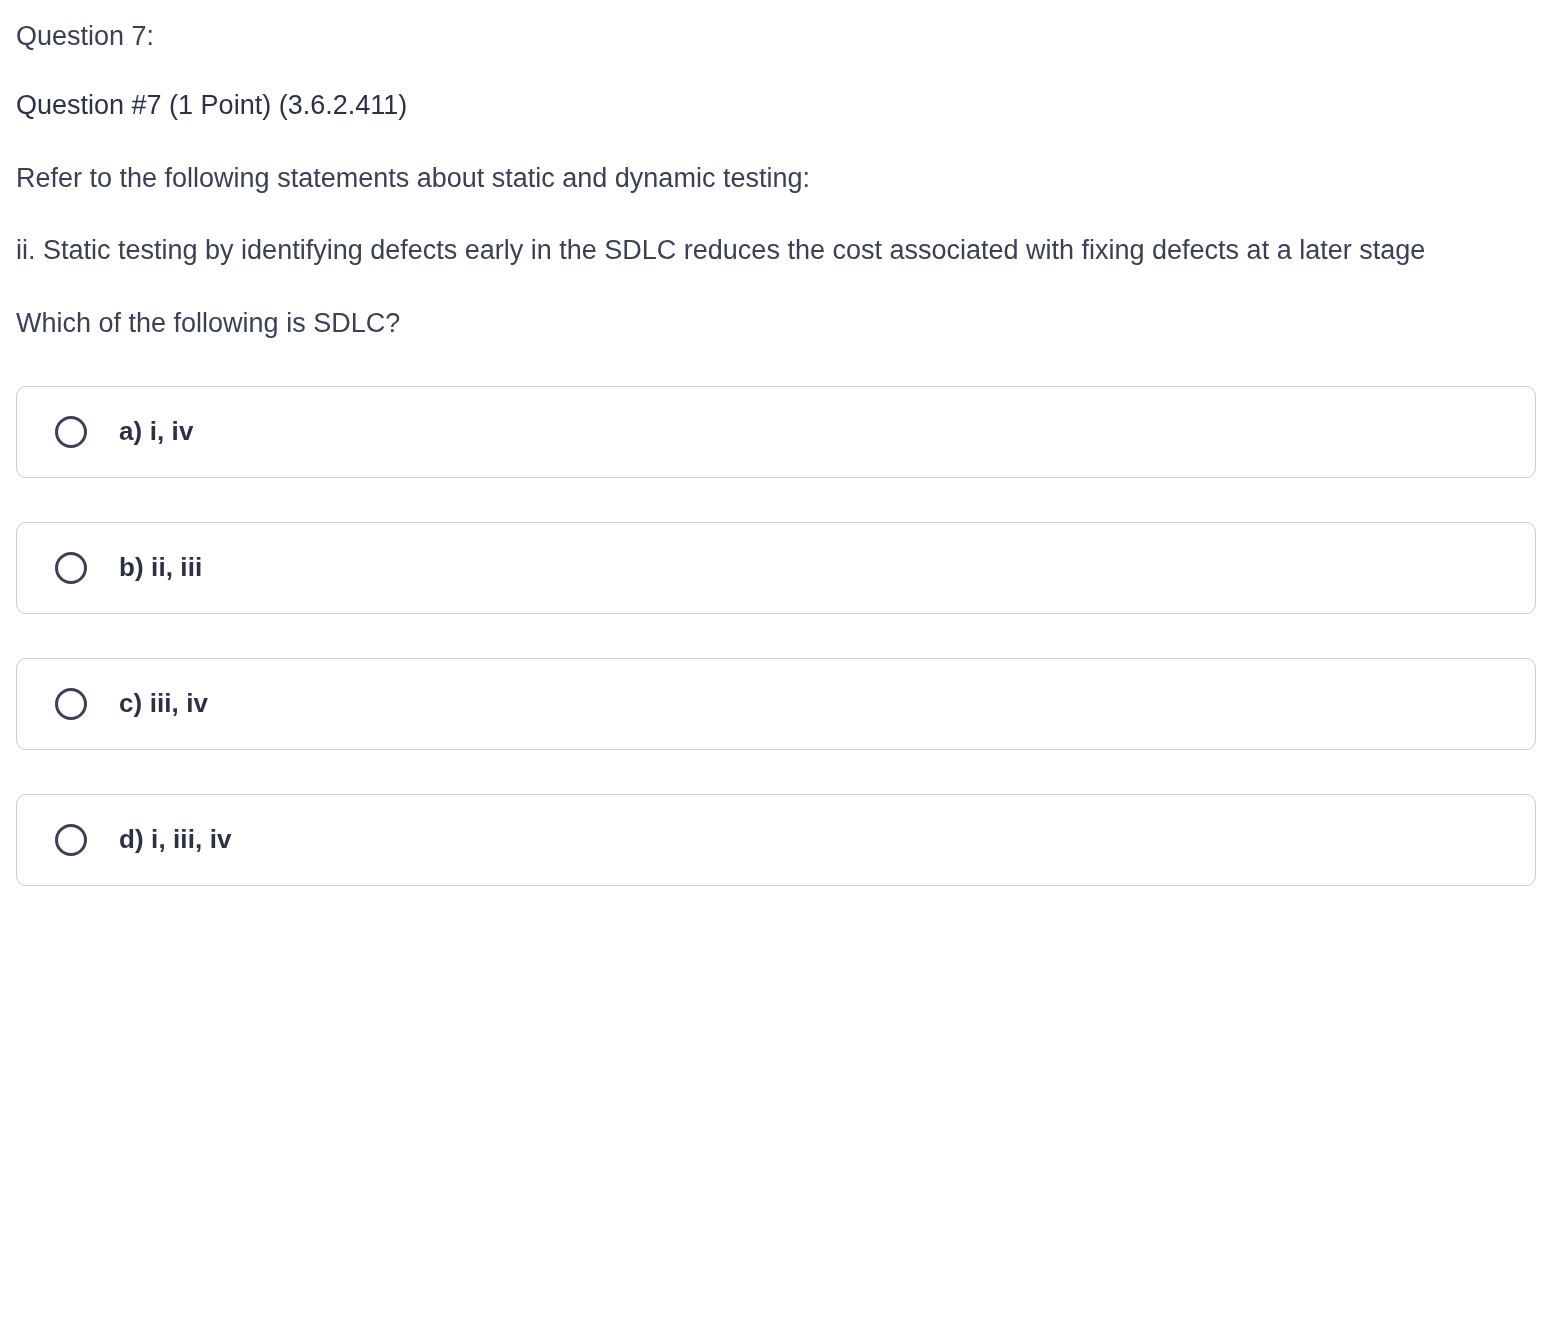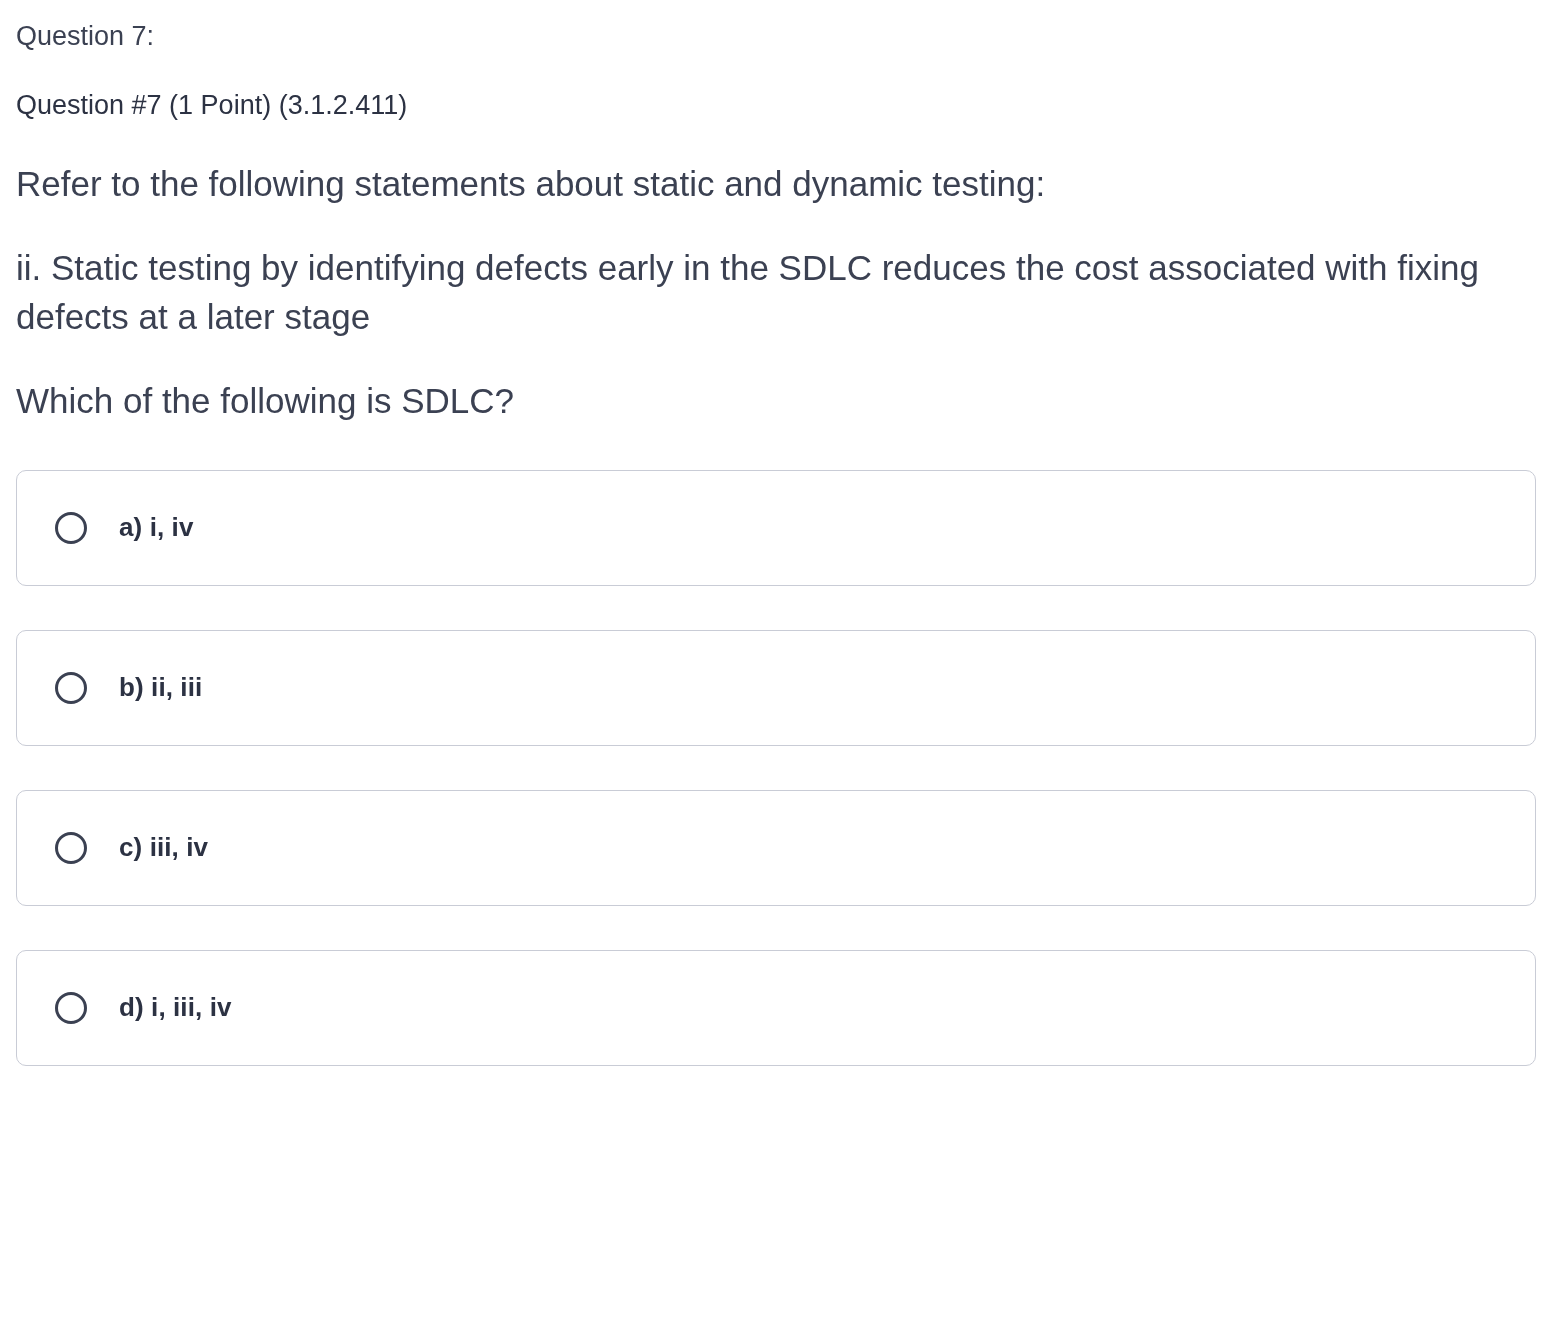--- a/index.html
+++ b/index.html
@@ -28,37 +28,37 @@
     font-weight: 400;
   }
   .q-title {
     font-size: 27px;
     line-height: 1.3;
     color: #2c3243;
     margin: 0 0 36px 0;
     font-weight: 400;
   }
   .q-para {
-    font-size: 35px;
+    font-size: 27px;
     line-height: 1.42;
     color: #3b4152;
     margin: 0 0 34px 0;
     font-weight: 400;
     max-width: 1510px;
   }
   .q-para.wrap {
     max-width: 1505px;
   }
   .options {
     margin-top: 44px;
   }
   .option {
     border: 1px solid #c9ccd6;
     border-radius: 10px;
-    height: 116px;
+    height: 92px;
     display: flex;
     align-items: center;
     margin-bottom: 44px;
     box-sizing: border-box;
     background: #fff;
     cursor: pointer;
   }
   .radio {
     width: 32px;
     height: 32px;
@@ -76,21 +76,21 @@
     letter-spacing: 0.1px;
   }
 </style>
 </head>
 <body>
 
 <div class="page">
 
   <div class="q-label">Question 7:</div>
 
-  <div class="q-title">Question #7 (1 Point) (3.1.2.411)</div>
+  <div class="q-title">Question #7 (1 Point) (3.6.2.411)</div>
 
   <div class="q-para">Refer to the following statements about static and dynamic testing:</div>
 
 
   <div class="q-para wrap">ii. Static testing by identifying defects early in the SDLC reduces the cost associated with fixing defects at a later stage</div>
 
 
 
   <div class="q-para">Which of the following is SDLC?</div>
 

